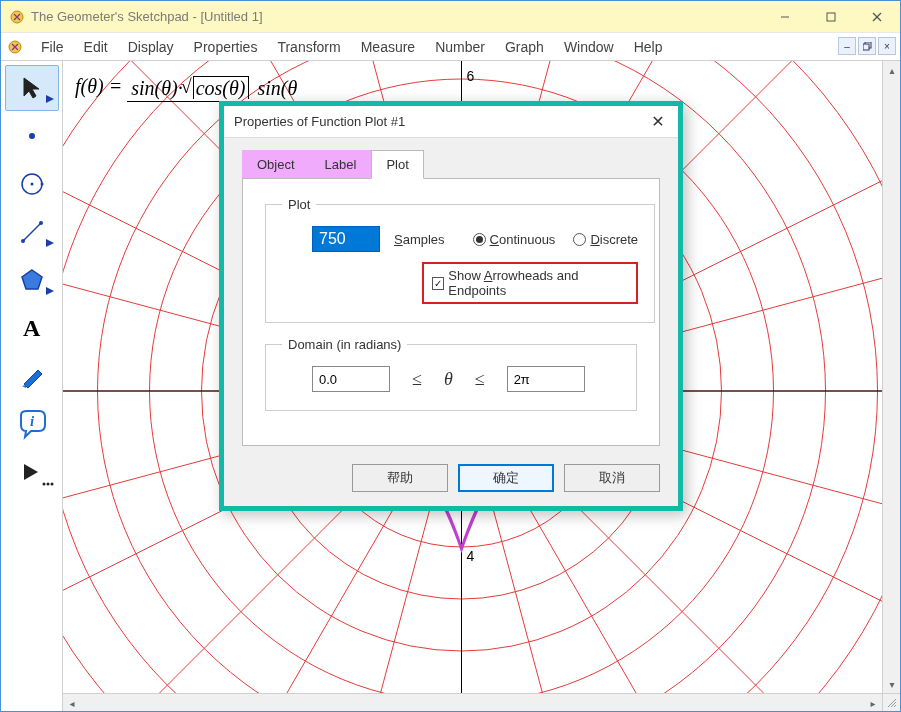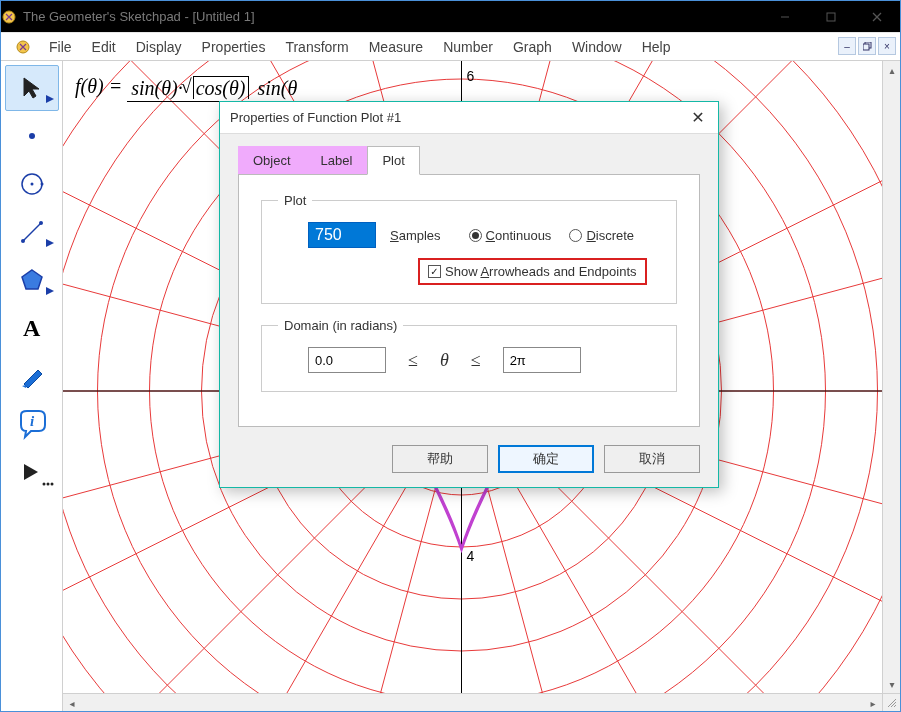--- a/index.html
+++ b/index.html
@@ -1,24 +1,24 @@
 <!DOCTYPE html>
 <html><head>
 <meta charset="utf-8">
 <style>
   * { box-sizing: border-box; }
   html, body { margin:0; padding:0; font-family: "Segoe UI", Tahoma, sans-serif; font-size:13px; color:#333; background:#fff; }
   .window { width:901px; height:712px; border:1px solid #4a90d9; position:relative; background:#fff; overflow:hidden; }
-  .titlebar { height:32px; background:#000000; display:flex; align-items:center; border-bottom:1px solid #e8e8e8; }
+  .titlebar { height:32px; background:#fef9c3; display:flex; align-items:center; padding-left:8px; border-bottom:1px solid #e8e8e8; }
   .titlebar .app-icon { width:16px; height:16px; margin-right:6px; }
   .titlebar .title { flex:1; color:#7a7a7a; font-size:13px; }
   .win-controls { display:flex; height:100%; }
   .win-btn { width:46px; display:flex; align-items:center; justify-content:center; color:#555; }
 
-  .menubar { height:28px; display:flex; align-items:center; padding-left:14px; background:#fff; border-bottom:1px solid #d0d0d0; position:relative; }
+  .menubar { height:28px; display:flex; align-items:center; padding-left:6px; background:#fff; border-bottom:1px solid #d0d0d0; position:relative; }
   .menubar .app-icon-small { width:16px; height:16px; margin-right:8px; }
   .menubar .menu-item { padding:4px 10px; color:#444; font-size:14px; }
   .mdi-controls { position:absolute; right:4px; top:4px; display:flex; gap:2px; }
   .mdi-btn { width:18px; height:18px; border:1px solid #b5c8e0; background:#eaf1fb; display:flex; align-items:center; justify-content:center; font-size:10px; color:#336; }
 
   .workspace { position:relative; height:calc(100% - 60px); display:flex; }
   .toolbar { width:62px; background:#fff; border-right:1px solid #d0d0d0; display:flex; flex-direction:column; align-items:center; padding-top:4px; gap:2px; }
   .tool { width:54px; height:46px; display:flex; align-items:center; justify-content:center; border:1px solid transparent; border-radius:2px; position:relative; }
   .tool.selected { background:#d6e9fb; border:1px solid #7fb7e8; }
   .tool svg { overflow:visible; }
@@ -36,21 +36,21 @@
   .formula .abs { border-left:1.5px solid #000; border-right:1.5px solid #000; padding:0 4px; }
 
   .scroll-v { position:absolute; right:0; top:0; bottom:18px; width:18px; background:#f0f0f0; border-left:1px solid #d0d0d0; }
   .scroll-h { position:absolute; left:0; right:18px; bottom:0; height:18px; background:#f0f0f0; border-top:1px solid #d0d0d0; }
   .scroll-corner { position:absolute; right:0; bottom:0; width:18px; height:18px; background:#f0f0f0; border-left:1px solid #d0d0d0; border-top:1px solid #d0d0d0; display:flex; align-items:center; justify-content:center; color:#888; }
   .scroll-btn { width:18px; height:18px; display:flex; align-items:center; justify-content:center; color:#666; font-size:10px; }
   .scroll-v .scroll-btn.down { position:absolute; bottom:0; }
   .scroll-h .scroll-btn.right { position:absolute; right:0; top:0; }
 
   
-  .dialog { position:absolute; left:218px; top:100px; width:500px; background:#f0f0f0; border:1px solid #14b8a6; box-shadow:4px 4px 14px rgba(0,0,0,.25); }
+  .dialog { position:absolute; left:218px; top:100px; width:464px; background:#f0f0f0; border:5px solid #14b8a6; box-shadow:4px 4px 14px rgba(0,0,0,.25); }
   .dialog .dlg-title { height:32px; background:#fff; display:flex; align-items:center; padding-left:10px; font-size:13px; color:#333; border-bottom:1px solid #ddd; }
   .dialog .dlg-close { margin-left:auto; width:40px; height:100%; display:flex; align-items:center; justify-content:center; font-size:16px; }
 
   .tabstrip { display:flex; padding:12px 18px 0; gap:0; background:#f0f0f0; }
   .tab { padding:6px 14px; background:#f0abfc; border:1px solid transparent; font-size:13px; color:#333; }
   .tab.active { background:#fff; border:1px solid #bbb; border-bottom:1px solid #fff; position:relative; z-index:2; }
   .tab-body { margin:0 18px 14px; background:#fff; border:1px solid #bbb; padding:18px 20px 20px; margin-top:-1px; position:relative; z-index:1; }
 
   fieldset { border:1px solid #ccc; padding:14px 16px 18px; margin-bottom:14px; }
   legend { padding:0 6px; font-size:13px; color:#333; }

